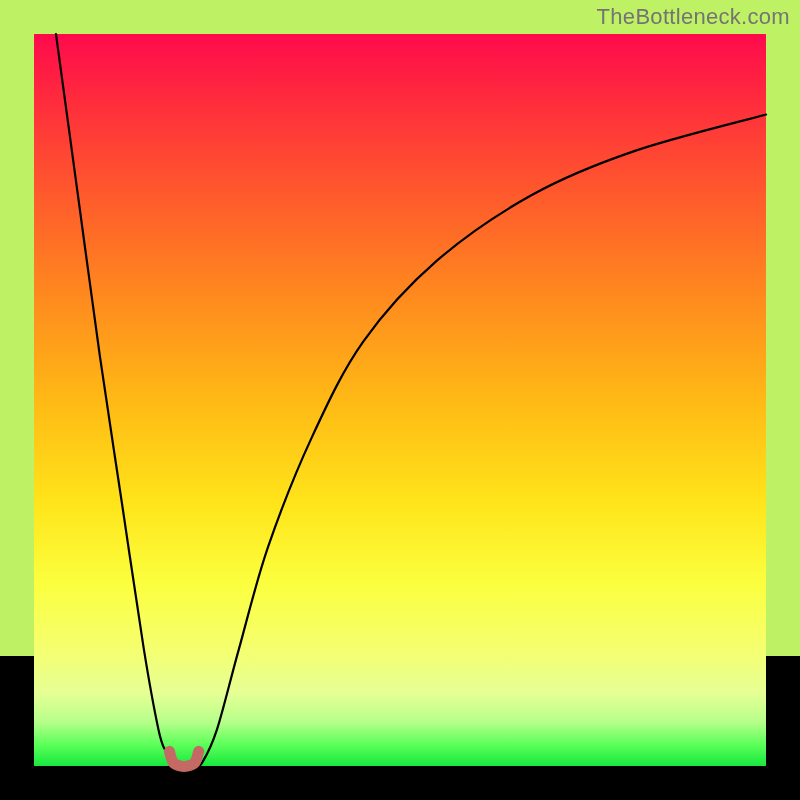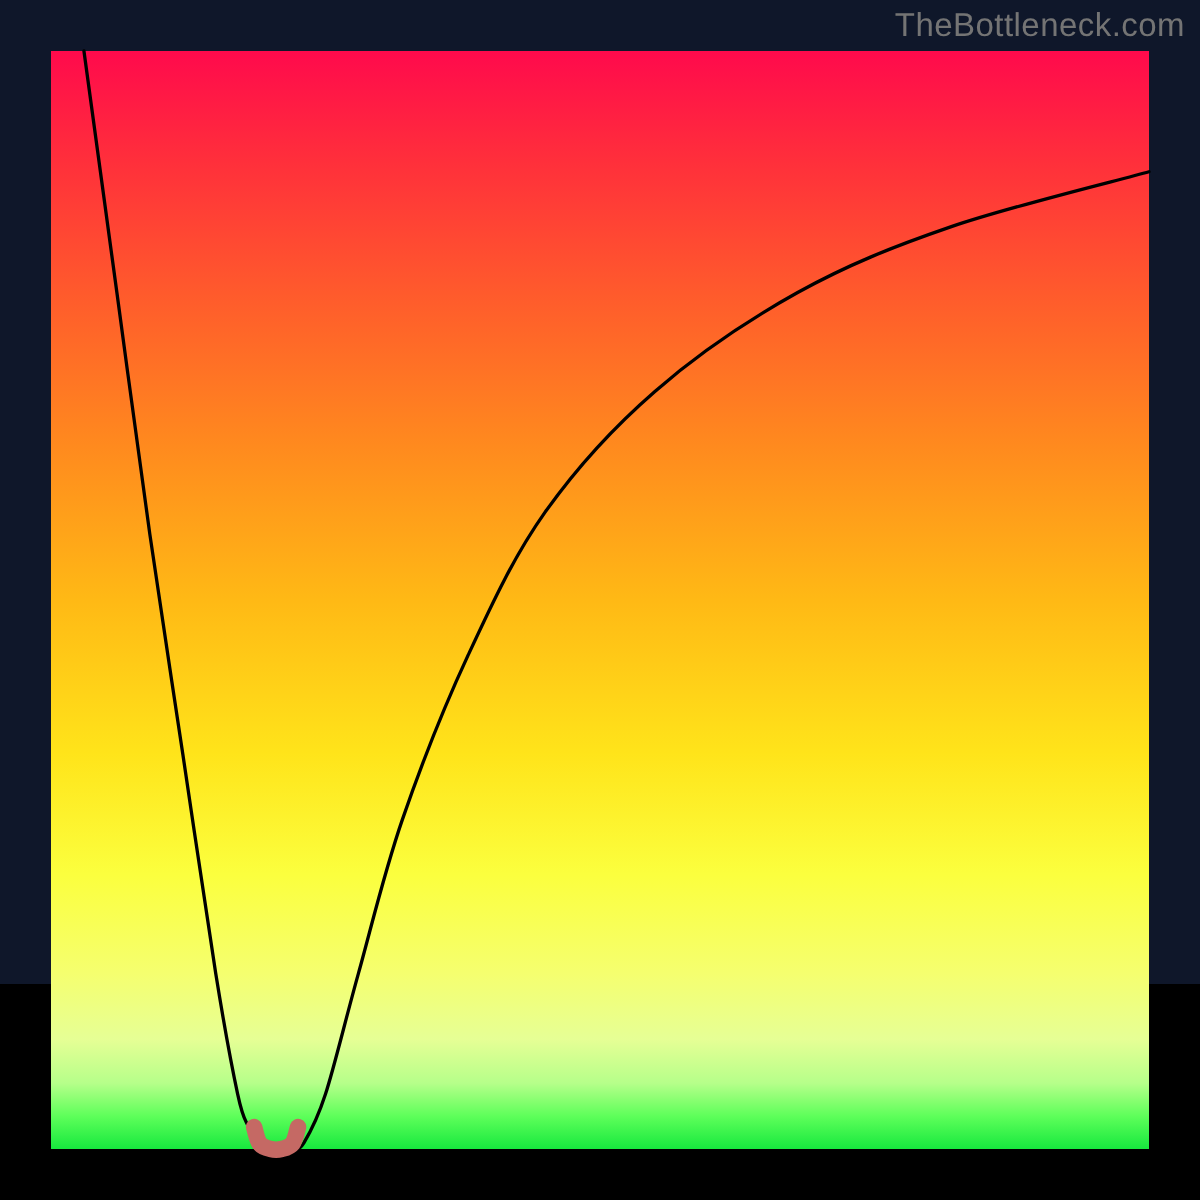--- a/index.html
+++ b/index.html
@@ -8,21 +8,21 @@
     width: 800px;
     height: 800px;
     background: #000;
     overflow: hidden;
     font-family: Arial, Helvetica, sans-serif;
   }
   .stage {
     position: relative;
     width: 800px;
     height: 656px;
-    background: #0f172a;
+    background: #bef264;
   }
   .plot-area {
     position: absolute;
     left: 34px;
     top: 34px;
     width: 732px;
     height: 732px;
     
     background: linear-gradient(to bottom,
       #ff0a4c 0%,

